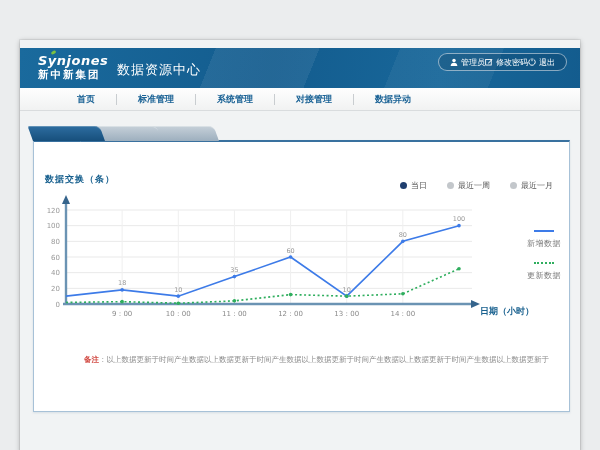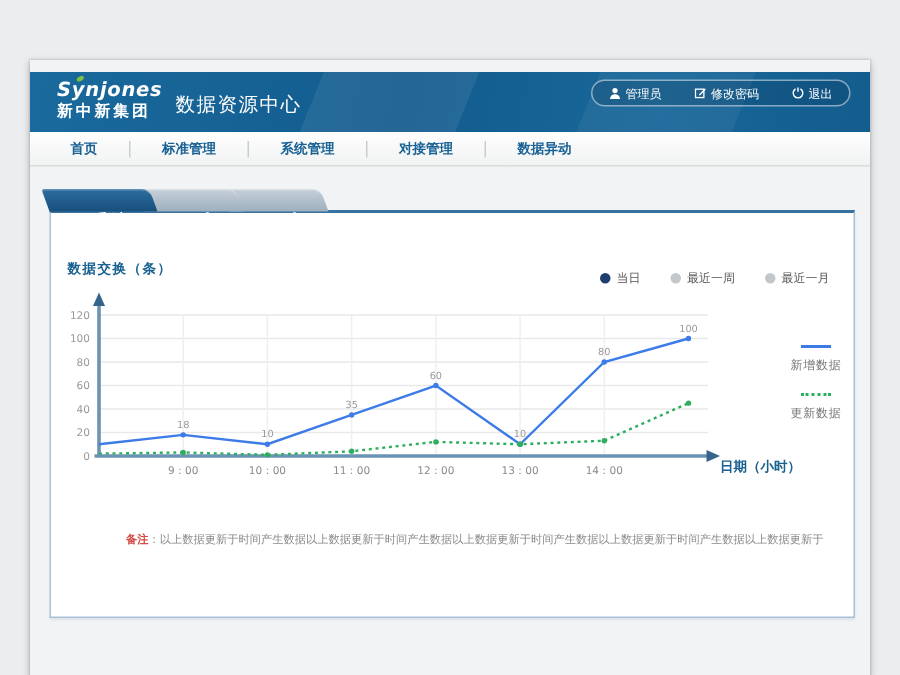--- a/index.html
+++ b/index.html
@@ -12,29 +12,29 @@
   
   .header { position:absolute; left:0; top:8px; width:560px; height:40px;
             background:linear-gradient(100deg,#1a6a9d 0%,#135c8e 45%,#18679a 75%,#135c8e 100%); overflow:hidden; }
   .header::after { content:""; position:absolute; inset:0;
             background:linear-gradient(112deg, transparent 34%, rgba(255,255,255,.07) 34%, rgba(255,255,255,.07) 52%, transparent 52%, transparent 66%, rgba(255,255,255,.05) 66%, rgba(255,255,255,.05) 84%, transparent 84%); }
   .logo { position:absolute; left:18px; top:5px; color:#fff; z-index:2; }
   .logo-main { font-size:13px; font-weight:bold; font-style:italic; letter-spacing:.5px; line-height:15px; }
   .logo-sub { font-size:10.5px; font-weight:bold; letter-spacing:2px; line-height:13px; }
   .logo-leaf { position:absolute; left:13px; top:-2px; width:5px; height:3px; background:#7cc142; border-radius:60% 40% 50% 50%; transform:rotate(-25deg); }
   .app-title { position:absolute; left:97px; top:13px; color:#fff; font-size:13px; letter-spacing:1px; z-index:2; }
-  .user-pill { position:absolute; right:13px; top:5px; height:18px; display:flex; align-items:center; gap:22px;
+  .user-pill { position:absolute; right:13px; top:5px; height:18px; display:flex; align-items:center; gap:0;
                padding:0 11px; border:1px solid rgba(255,255,255,.5); border-radius:10px; background:rgba(0,20,40,.14); z-index:2; }
   .user-item { display:flex; align-items:center; gap:3px; color:#fff; font-size:8px; cursor:pointer; background:none; border:none; }
   .user-item svg { display:block; }
 
   
   .nav { position:absolute; left:0; top:48px; width:560px; height:23px;
          background:linear-gradient(#fefefe,#f1f2f2); border-bottom:1px solid #d9dcde;
-         display:flex; align-items:center; padding-left:6px; }
+         display:flex; align-items:center; padding-left:36px; }
   .nav-item { color:#1a6295; font-size:9px; font-weight:bold; padding:0 21px; cursor:pointer; background:none; border:none; font-family:inherit; }
   .nav-div { width:1px; height:11px; background:#c9cdd0; }
 
   
   .tabs { position:absolute; left:13px; top:86px; height:15px; display:flex; z-index:3; }
   .tab { position:relative; height:15px; min-width:64px; margin-right:-9px; border:none; background:none; cursor:pointer; font-family:inherit; }
   .tab .tab-bg { position:absolute; inset:0; transform:skewX(20deg); transform-origin:100% 100%; border-radius:2px 5px 0 0; }
   .tab-active .tab-bg { background:linear-gradient(#2e6fa0,#17507d); background:linear-gradient(#2d6da0,#174f7c); box-shadow:inset 0 1px 0 rgba(255,255,255,.25); }
   .tab-idle .tab-bg { background:linear-gradient(#c6d0d9,#9dafbe); box-shadow:inset 0 1px 0 rgba(255,255,255,.35); }
   .tab-label { position:relative; color:#fff; font-size:14px; font-weight:bold; letter-spacing:1px; line-height:15px; padding:16px 10px 0 8px; display:inline-flex; align-items:center; gap:3px; }

